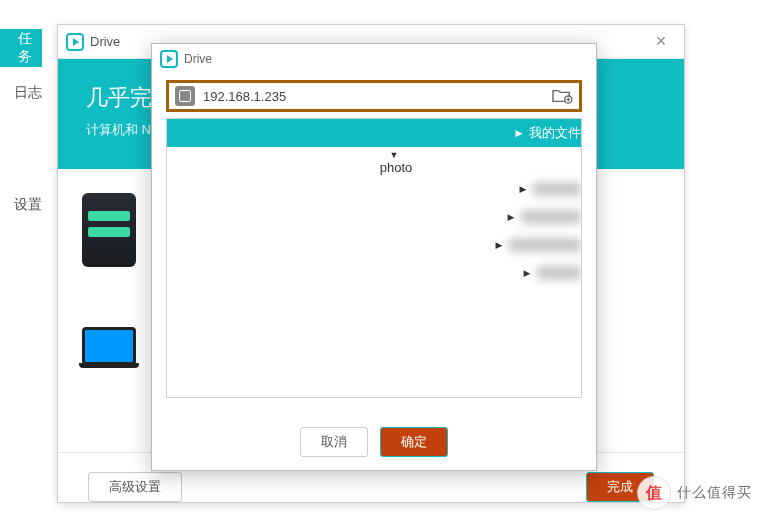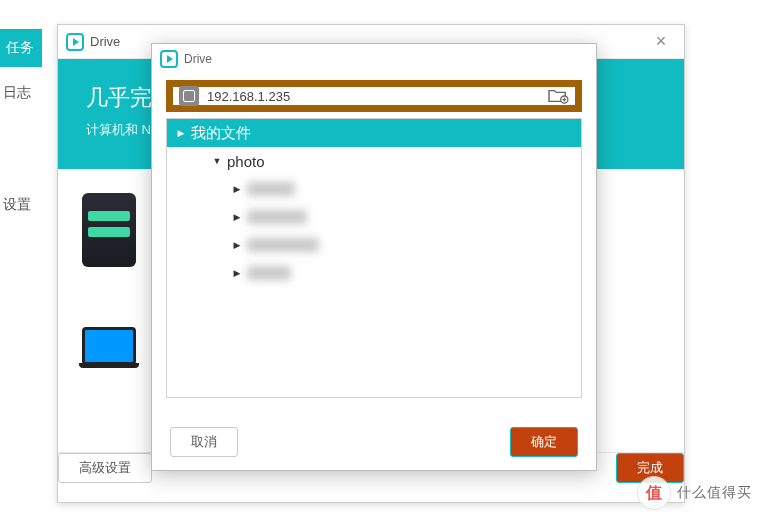--- a/index.html
+++ b/index.html
@@ -1,21 +1,21 @@
 <!DOCTYPE html>
 <html><head>
 <meta charset="utf-8">
 <style>
   * { box-sizing: border-box; margin: 0; padding: 0; font-family: "Microsoft YaHei", sans-serif; }
   body { width: 758px; height: 516px; overflow: hidden; background: #fff; position: relative; font-size: 13px; color: #333; }
 
   
   .bg-sidebar { position: absolute; left: 0; top: 0; width: 42px; height: 516px; background: #fff; }
-  .bg-sidebar .tab-active { position:absolute; top:29px; left:0; width:42px; height:38px; background:#10bcc2; color:#fff; display:flex; align-items:center; padding-left:6px; font-size:14px;}
-  .bg-sidebar .tab-item { position:absolute; left:0; width:42px; height:30px; display:flex; align-items:center; padding-left:3px; font-size:14px; color:#555;}
+  .bg-sidebar .tab-active { position:absolute; top:29px; left:0; width:42px; height:38px; background:#10bcc2; color:#fff; display:flex; align-items:center; padding-left:18px; font-size:14px;}
+  .bg-sidebar .tab-item { position:absolute; left:0; width:42px; height:30px; display:flex; align-items:center; padding-left:14px; font-size:14px; color:#555;}
   .bg-sidebar .tab1 { top:78px; }
   .bg-sidebar .tab2 { top:190px; }
 
   
   .outer-win { position:absolute; left:57px; top:24px; width:628px; height:479px; background:#fff; border:1px solid #ccc; box-shadow:0 2px 8px rgba(0,0,0,.15);}
   .outer-titlebar { height:34px; display:flex; align-items:center; padding:0 8px; border-bottom:1px solid #eaeaea;}
   .app-icon { width:18px; height:18px; border:2px solid #10bcc2; border-radius:4px; display:flex; align-items:center; justify-content:center; margin-right:6px;}
   .app-icon::after { content:""; width:0; height:0; border-left:6px solid #10bcc2; border-top:4px solid transparent; border-bottom:4px solid transparent; margin-left:2px;}
   .outer-title { font-size:13px; color:#555;}
   .outer-close { margin-left:auto; width:30px; height:30px; display:flex; align-items:center; justify-content:center; color:#888; font-size:18px; cursor:pointer;}
@@ -25,50 +25,50 @@
   .outer-banner p { font-size:13px; opacity:.9;}
 
   .outer-body { position:absolute; top:144px; left:0; right:0; bottom:50px; padding:24px;}
   .server-icon { width:54px; height:74px; background:linear-gradient(#2a2d35,#1a1c22); border-radius:6px; position:relative; margin-bottom:60px;}
   .server-icon::before, .server-icon::after { content:""; position:absolute; left:6px; right:6px; height:10px; background:#3dd9a5; border-radius:2px;}
   .server-icon::before { top:18px;}
   .server-icon::after { top:34px;}
   .laptop-icon { width:54px; height:38px; background:#0099ff; border-radius:4px; border:3px solid #222; position:relative;}
   .laptop-icon::after{ content:""; position:absolute; bottom:-6px; left:-6px; right:-6px; height:5px; background:#222; border-radius:0 0 4px 4px;}
 
-  .outer-footer { position:absolute; bottom:0; left:0; right:0; height:50px; border-top:1px solid #e5e5e5; display:flex; align-items:flex-start; padding:0 0; gap:27px;}
+  .outer-footer { position:absolute; bottom:0; left:0; right:0; height:50px; border-top:1px solid #e5e5e5; display:flex; align-items:flex-end; padding:0 30px; gap:27px;}
   .btn { height:30px; padding:0 20px; border:1px solid #ccc; background:#fff; color:#555; border-radius:3px; display:flex; align-items:center; cursor:pointer; font-size:13px;}
   .btn-primary { background:#c2410c; border-color:#10bcc2; color:#fff;}
   .outer-footer .spacer { flex:1;}
 
   
   .inner-win { position:absolute; left:151px; top:43px; width:446px; height:428px; background:#fff; border:1px solid #bbb; box-shadow:0 4px 20px rgba(0,0,0,.25);}
   .inner-titlebar { height:30px; display:flex; align-items:center; padding:0 8px;}
   .inner-title { font-size:12px; color:#666;}
 
   .inner-body { position:absolute; top:30px; left:0; right:0; bottom:56px; padding:6px 14px;}
-  .path-bar { height:32px; border:7px solid #a16207; display:flex; align-items:center; padding:0 6px; margin-bottom:6px;}
+  .path-bar { height:32px; border:3px solid #a16207; display:flex; align-items:center; padding:0 6px; margin-bottom:6px;}
   .path-bar .nas-icon { width:20px; height:20px; background:#888; border-radius:3px; display:flex; align-items:center; justify-content:center; margin-right:8px;}
   .path-bar .nas-icon::after { content:""; width:10px; height:10px; border:1.5px solid #fff; border-radius:2px;}
   .path-bar .addr { flex:1; color:#444;}
   .path-bar .newfolder-icon { width:22px; height:18px; position:relative; cursor:pointer;}
   .path-bar .newfolder-icon svg{ width:22px; height:18px; display:block;}
 
   .tree { border:1px solid #d0d0d0; height:280px; overflow:auto; padding-top:0;}
-  .tree-row { height:28px; display:flex; align-items:center; padding-left:8px; font-size:15px; color:#333; cursor:pointer;}
+  .tree-row { height:28px; display:flex; align-items:center; padding-left:8px; font-size:13px; color:#333; cursor:pointer;justify-content:flex-end;}
   .tree-row.selected { background:#10bcc2; color:#fff;}
   .tree-row .arrow { width:12px; display:inline-flex; justify-content:center; margin-right:4px; font-size:10px;}
   .tree-row .arrow.right::before{content:"▶"; font-size:9px;}
   .tree-row .arrow.down::before{content:"▼"; font-size:9px;}
   .tree-row .blur { filter: blur(4px); background:#c8c8c8; color:transparent; border-radius:2px; width:48px; height:14px; display:inline-block;}
   .indent-1 { padding-left:24px;}
-  .indent-2 { padding-left:44px;}
+  .indent-2 { padding-left:44px;flex-direction:column;}
   .indent-3 { padding-left:64px;}
 
-  .inner-footer { position:absolute; bottom:0; left:0; right:0; height:56px; display:flex; align-items:center; justify-content:space-between; gap:12px; padding:0 18px;}
+  .inner-footer { position:absolute; bottom:0; left:0; right:0; height:56px; display:flex; align-items:center; justify-content:center; gap:12px; padding:0 18px;}
 
   
   .watermark { position:absolute; right:6px; bottom:6px; display:flex; align-items:center; gap:6px; opacity:.85;}
   .watermark .circle { width:34px; height:34px; border-radius:50%; background:#fff; border:1px solid #ddd; display:flex; align-items:center; justify-content:center; font-size:16px; color:#e33; font-weight:bold;}
   .watermark .txt { font-size:14px; color:#555; letter-spacing:1px;font-family:Liberation Mono, monospace;}
 </style>
 </head>
 <body>
 
 <div class="bg-sidebar">

